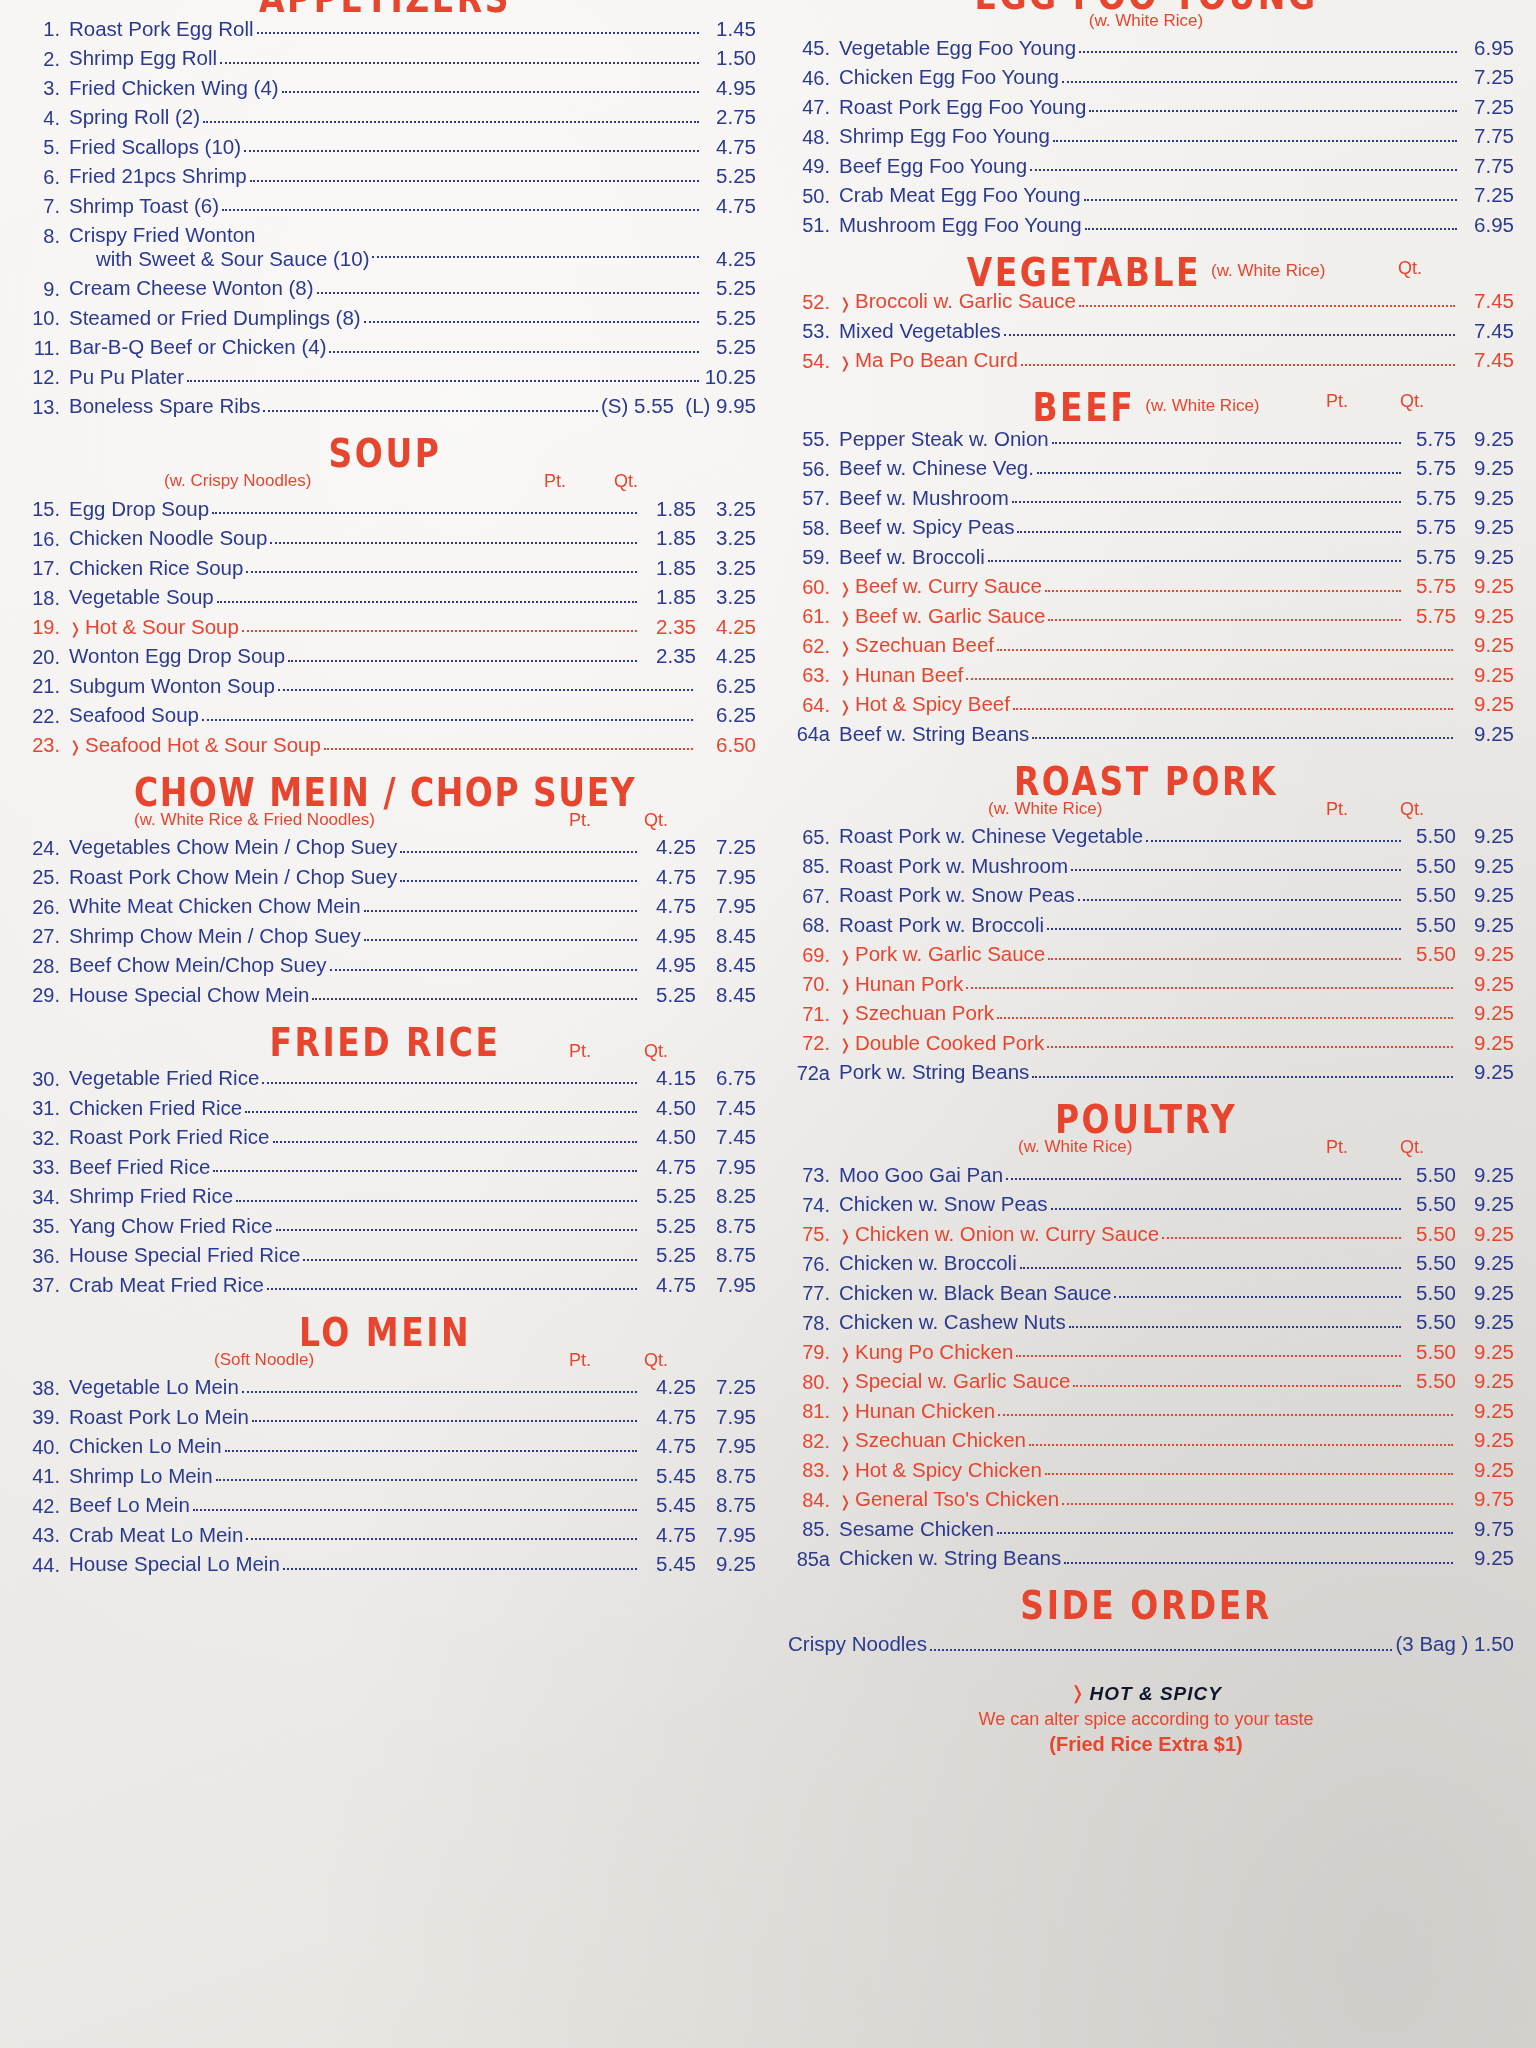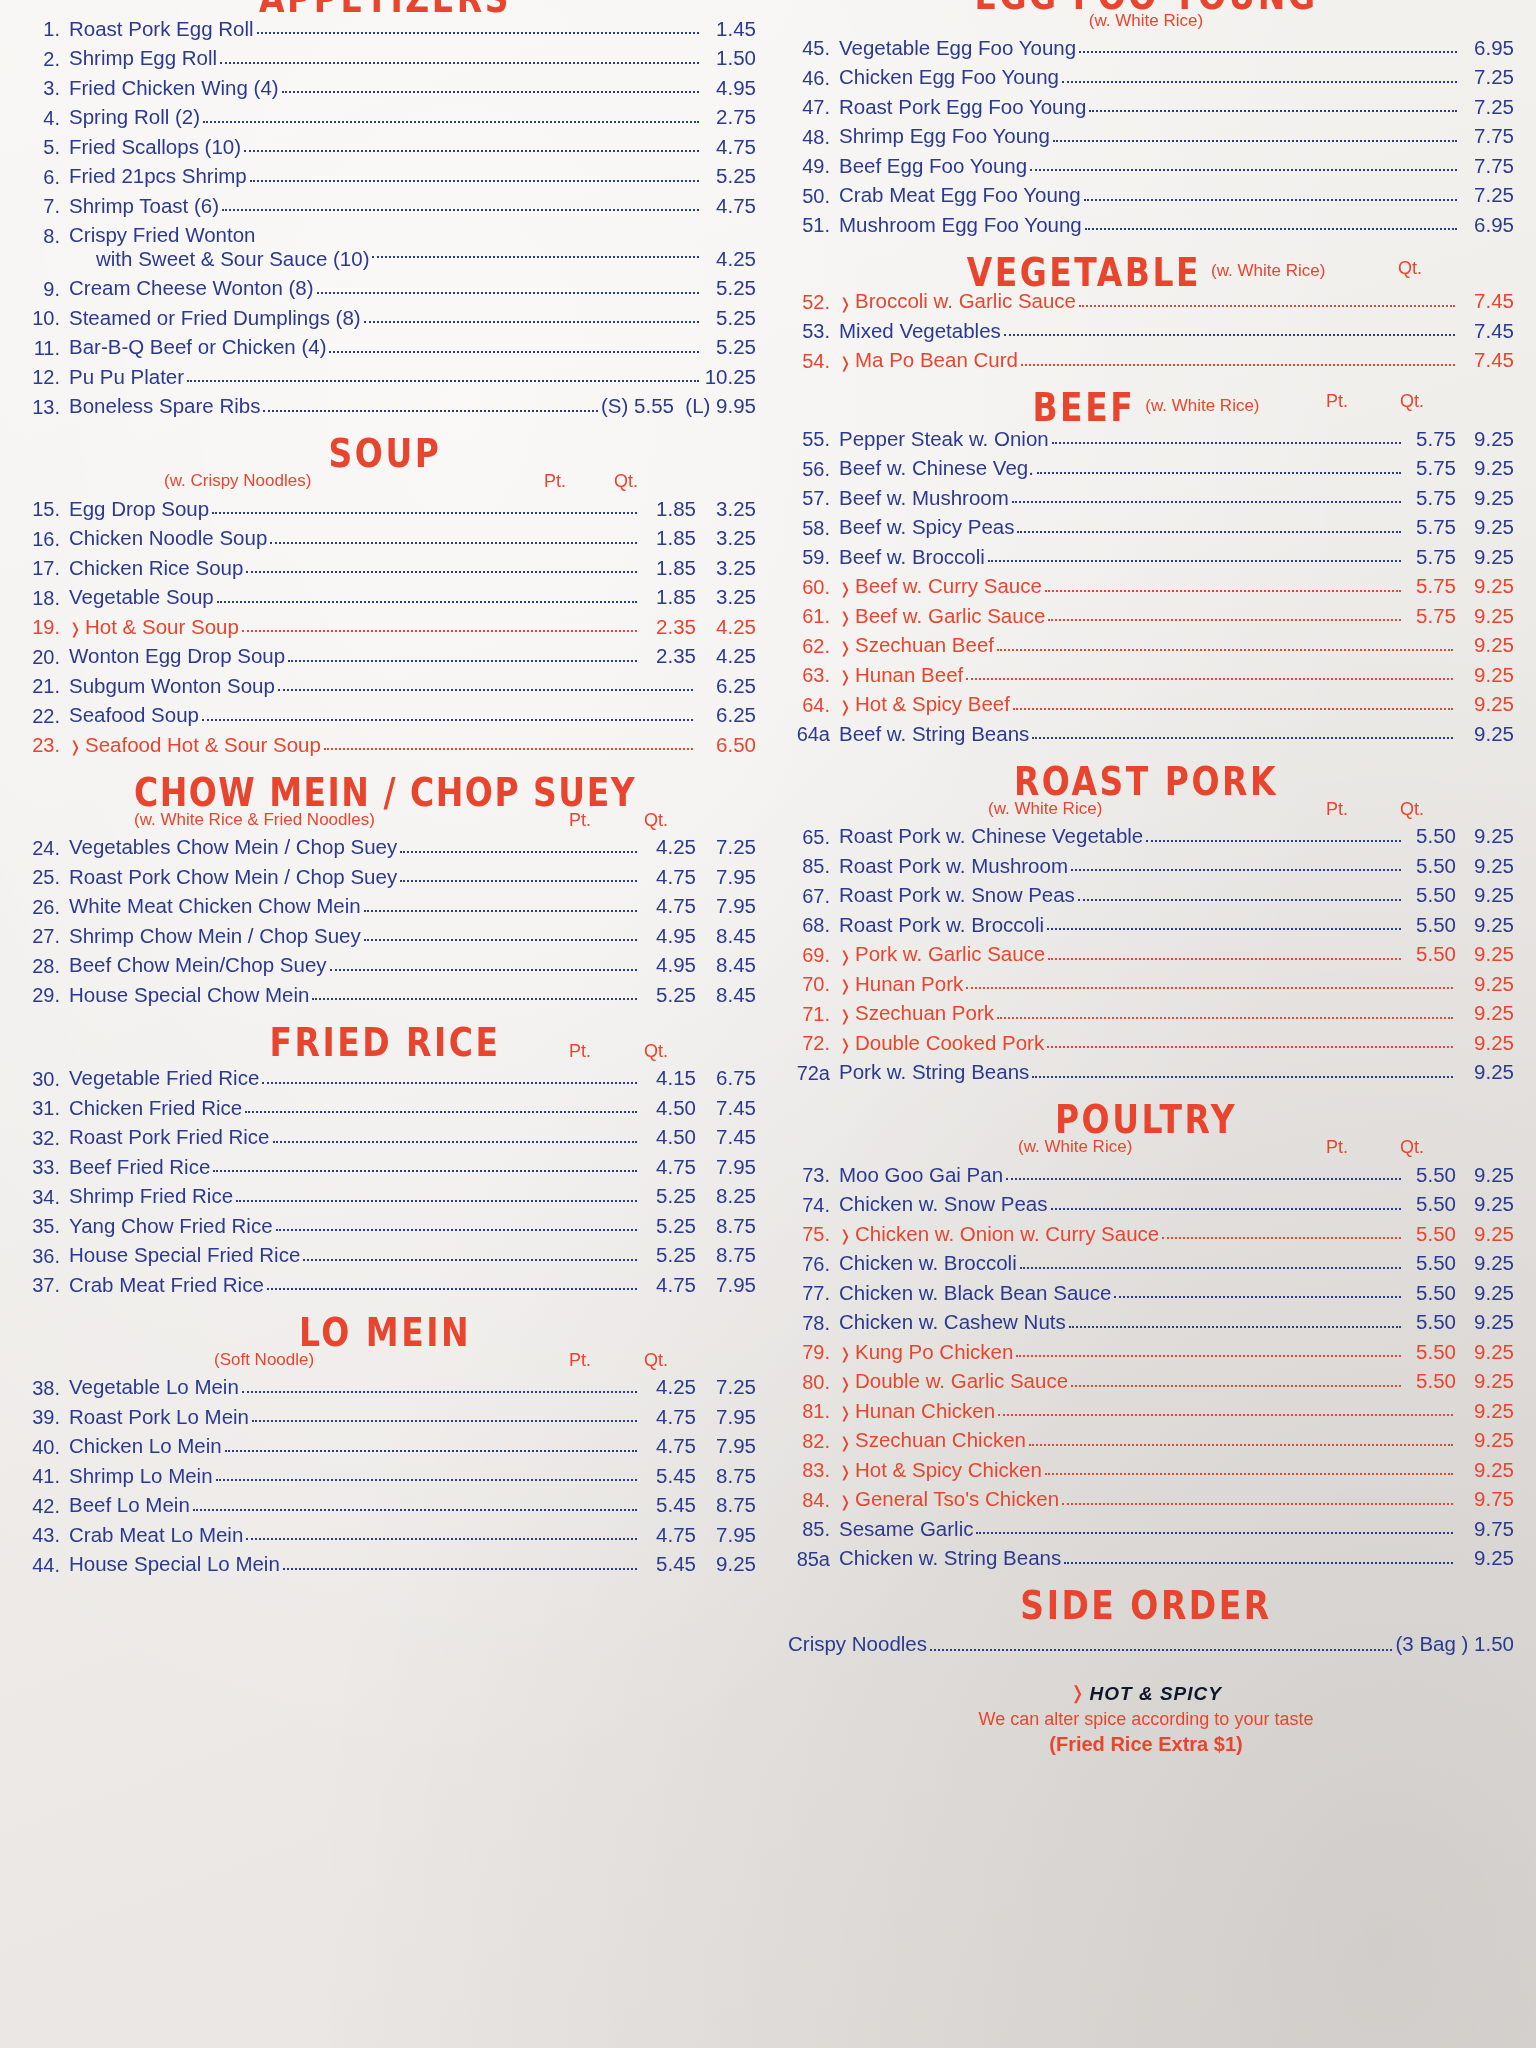--- a/index.html
+++ b/index.html
@@ -813,21 +813,21 @@
           <span class="num wide">79.</span>
           <span class="chili">❭</span>
           <span class="name">Kung Po Chicken</span>
           <span class="dots"></span>
           <span class="price" style="width:52px;">5.50</span>
           <span class="price" style="width:58px;">9.25</span>
         </div>
         <div class="item red">
           <span class="num wide">80.</span>
           <span class="chili">❭</span>
-          <span class="name">Double w. Garlic Sauce</span>
+          <span class="name">Special w. Garlic Sauce</span>
           <span class="dots"></span>
           <span class="price" style="width:52px;">5.50</span>
           <span class="price" style="width:58px;">9.25</span>
         </div>
         <div class="item red">
           <span class="num wide">81.</span>
           <span class="chili">❭</span>
           <span class="name">Hunan Chicken</span>
           <span class="dots"></span>
           <span class="price" style="width:58px;">9.25</span>
@@ -848,21 +848,21 @@
         </div>
         <div class="item red">
           <span class="num wide">84.</span>
           <span class="chili">❭</span>
           <span class="name">General Tso's Chicken</span>
           <span class="dots"></span>
           <span class="price" style="width:58px;">9.75</span>
         </div>
         <div class="item">
           <span class="num wide">85.</span>
-          <span class="name">Sesame Garlic</span>
+          <span class="name">Sesame Chicken</span>
           <span class="dots"></span>
           <span class="price" style="width:58px;">9.75</span>
         </div>
         <div class="item">
           <span class="num wide">85a</span>
           <span class="name">Chicken w. String Beans</span>
           <span class="dots"></span>
           <span class="price" style="width:58px;">9.25</span>
         </div>
       </div>

